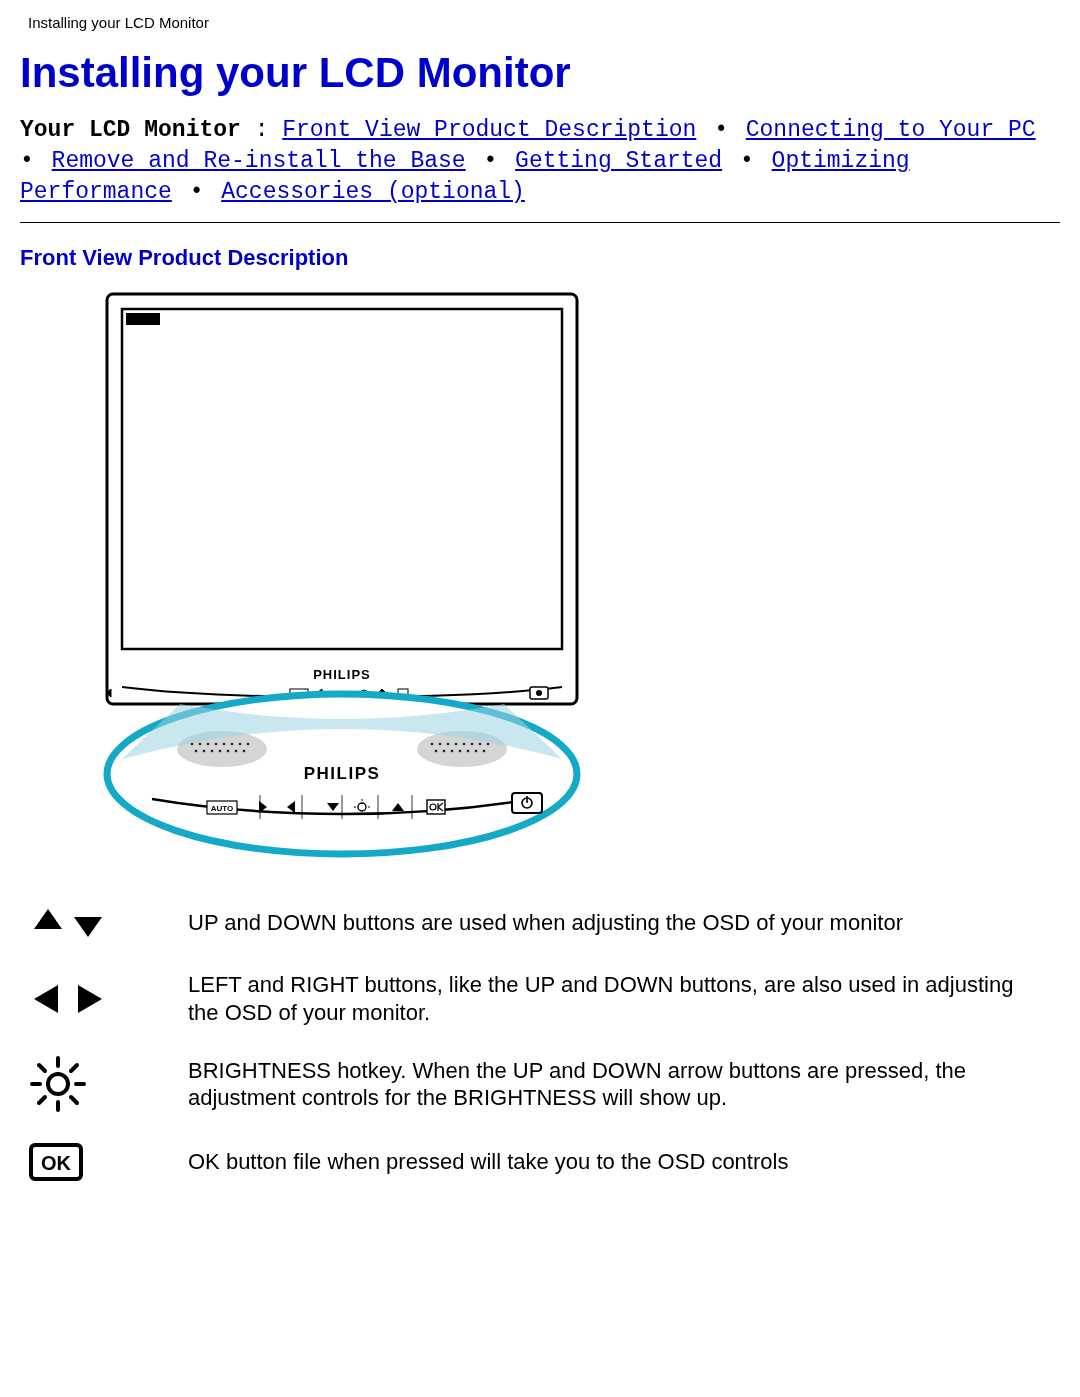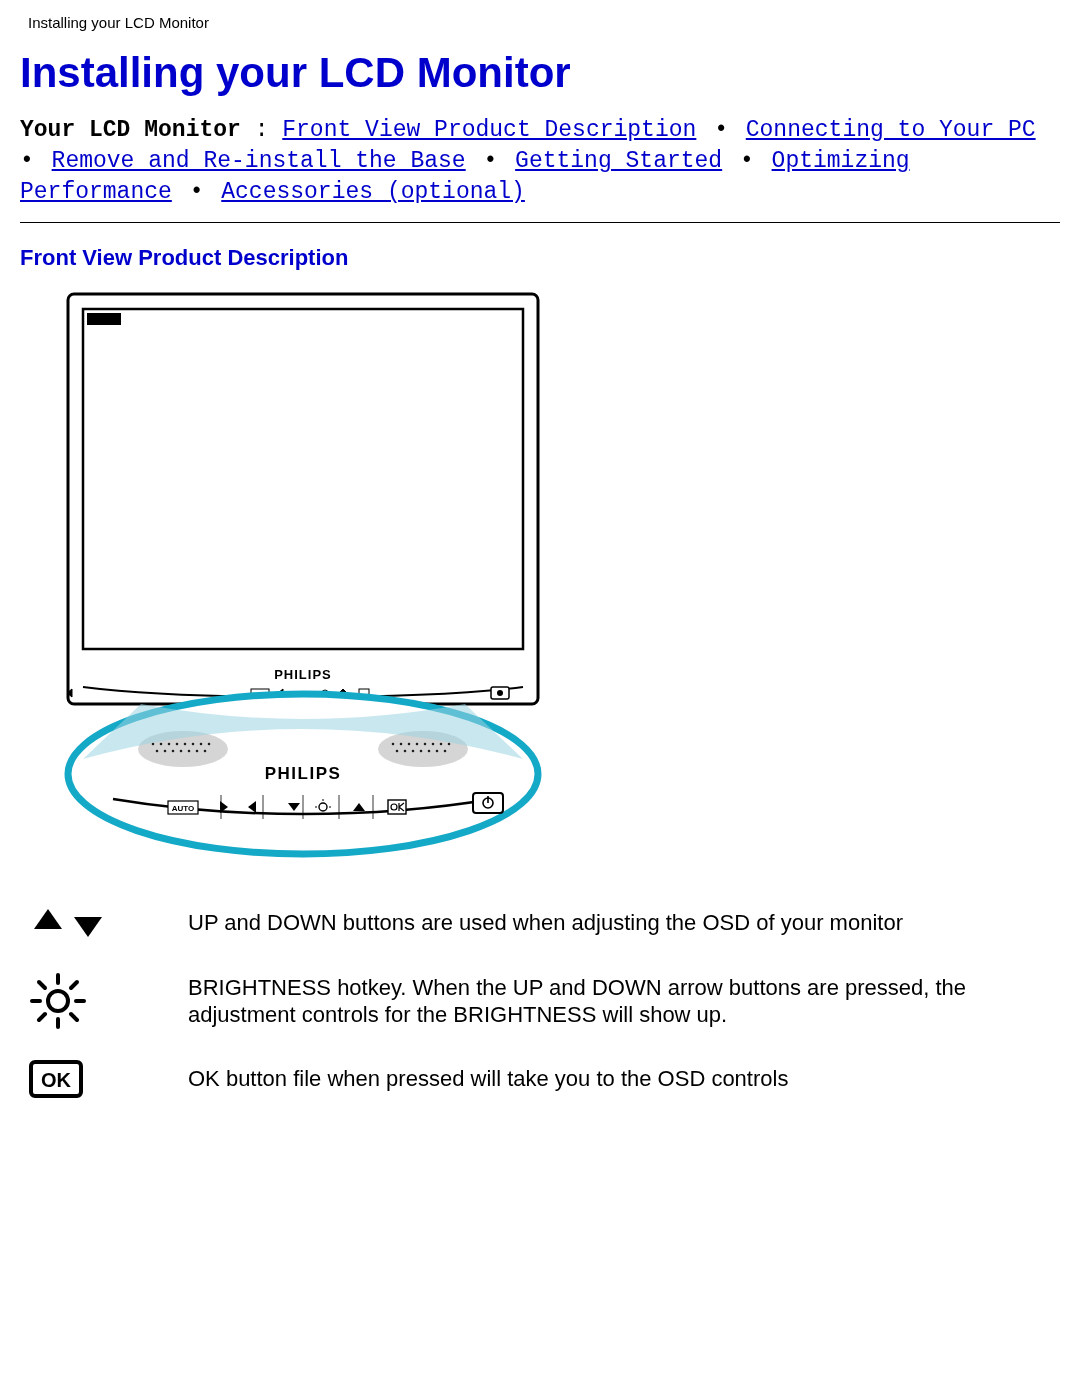--- a/index.html
+++ b/index.html
@@ -53,21 +53,21 @@
   }
   h2.section {
     color: #0000cc;
     font-size: 22px;
     font-weight: bold;
     margin: 0 0 18px 20px;
   }
   .figure-wrap {
     width: 100%;
     text-align: left;
-    padding-left: 53px;
+    padding-left: 92px;
     box-sizing: border-box;
   }
   .legend-table {
     margin: 30px 20px 0 20px;
     border-collapse: collapse;
     font-size: 22px;
   }
   .legend-table td {
     padding: 14px 10px;
     vertical-align: middle;
@@ -222,20 +222,29 @@
       <td class="icon-cell">
         <svg width="80" height="40">
           <path d="M20 6 L34 26 L6 26 Z" fill="#000"></path>
           <path d="M60 34 L74 14 L46 14 Z" fill="#000"></path>
         </svg>
       </td>
       <td class="desc-cell">UP and DOWN buttons are used when adjusting the OSD of your monitor</td>
     </tr>
     <tr>
       <td class="icon-cell">
+        <svg width="80" height="40">
+          <path d="M6 20 L30 6 L30 34 Z" fill="#000"></path>
+          <path d="M74 20 L50 6 L50 34 Z" fill="#000"></path>
+        </svg>
+      </td>
+      <td class="desc-cell">LEFT and RIGHT buttons, like the UP and DOWN buttons, are also used in adjusting the OSD of your monitor.</td>
+    </tr>
+    <tr>
+      <td class="icon-cell">
         <svg width="60" height="60">
           <circle cx="30" cy="30" r="10" fill="none" stroke="#000" stroke-width="4"></circle>
           <g stroke="#000" stroke-width="4" stroke-linecap="round">
             <line x1="30" y1="4" x2="30" y2="12"></line>
             <line x1="30" y1="48" x2="30" y2="56"></line>
             <line x1="4" y1="30" x2="12" y2="30"></line>
             <line x1="48" y1="30" x2="56" y2="30"></line>
             <line x1="11" y1="11" x2="17" y2="17"></line>
             <line x1="43" y1="43" x2="49" y2="49"></line>
             <line x1="49" y1="11" x2="43" y2="17"></line>

